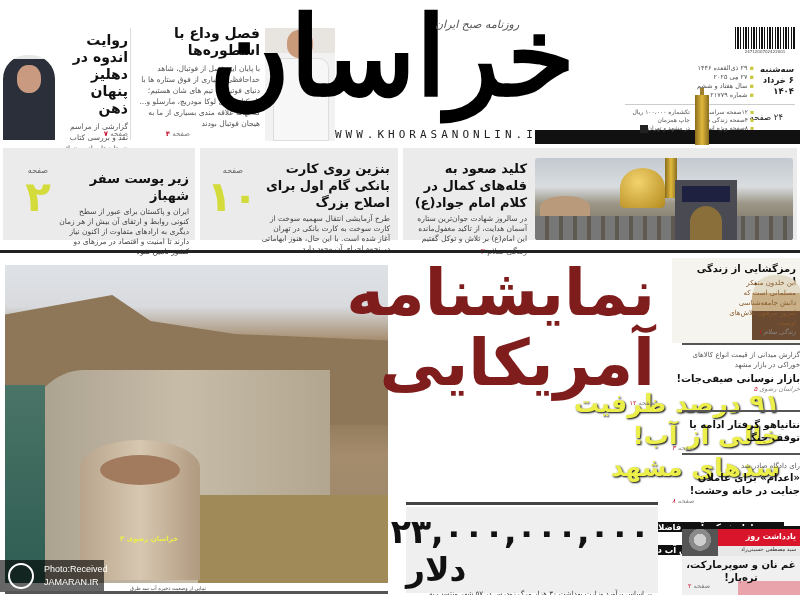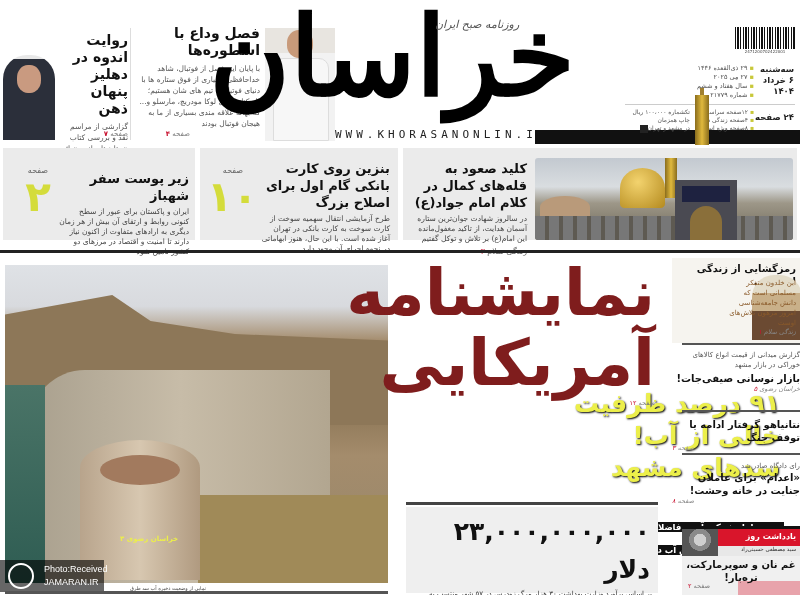--- a/index.html
+++ b/index.html
@@ -23,21 +23,21 @@
   .url { left: 335px; top: 128px; font-family: "DejaVu Sans Mono", monospace; font-size: 11px; letter-spacing: 4px; color: #222; direction: ltr; }
   .blackbar { left: 535px; top: 130px; width: 265px; height: 14px; background: #111; }
 
   .barcode { left: 735px; top: 27px; width: 60px; height: 22px;
     background: repeating-linear-gradient(90deg, #111 0 1px, #fff 1px 2px, #111 2px 4px, #fff 4px 5px, #111 5px 6px, #fff 6px 8px); }
   .barcode-num { left: 735px; top: 49px; width: 60px; font-size: 4px; color: #444; direction: ltr; text-align: center; }
   .date-block { right: 6px; top: 64px; width: 36px; font-size: 8.5px; font-weight: bold; line-height: 11px; color: #222; text-align: right; }
   .meta-list { right: 46px; top: 64px; width: 80px; font-size: 6.5px; line-height: 9px; color: #555; }
   .meta-list li { list-style: none; }
   .meta-list li::before { content: "▪ "; color: #c8c83a; }
-  .pages-total { right: 6px; top: 112px; font-size: 8.5px; font-weight: bold; color: #222; }
+  .pages-total { right: 17px; top: 112px; font-size: 8.5px; font-weight: normal; color: #222; }
   .hr-meta { left: 625px; top: 104px; width: 170px; height: 1px; background: #ccc; }
   .meta-list2 { right: 46px; top: 108px; width: 70px; font-size: 6px; line-height: 8px; color: #555; }
   .meta-list2 li { list-style: none; }
   .meta-list2 li::before { content: "▪ "; color: #c8c83a; }
   .price-info { left: 630px; top: 108px; width: 60px; font-size: 6px; line-height: 8px; color: #555; }
   .minaret { left: 695px; top: 95px; width: 14px; height: 50px; background: linear-gradient(90deg,#8a6d1d,#e0b93d,#8a6d1d); }
   .minaret-top { left: 700px; top: 88px; width: 4px; height: 8px; background: #a08030; }
   .flag { left: 640px; top: 125px; width: 8px; height: 8px; background: #222; }
 
   
@@ -81,21 +81,21 @@
   .bottom-rule { left: 5px; top: 591px; width: 383px; height: 3px; background: #555; }
 
   
   .col-center { left: 405px; top: 258px; width: 250px; }
   .big-head { font-size: 64px; line-height: 70px; font-weight: bold; color: #7f1d1d; text-align: right; letter-spacing: -2px; }
   .lead { font-size: 11px; line-height: 15px; color: #222; font-weight: bold; text-align: right; margin-top: 4px; }
   .lead-pg { font-size: 6.5px; color: #777; margin-top: 1px; }
   .lead-pg .num { color: #c8102e; }
   .mid-rule { left: 406px; top: 502px; width: 252px; height: 3px; background: #444; }
   .dollar-box { left: 406px; top: 507px; width: 252px; height: 86px; background: #efefef; }
-  .dollar-head { font-size: 25px; line-height: 38px; font-weight: bold; color: #111; text-align: right; padding-right: 8px; padding-top: 6px; letter-spacing: -1px; }
+  .dollar-head { font-size: 33px; line-height: 38px; font-weight: bold; color: #111; text-align: left; padding-right: 8px; padding-top: 6px; letter-spacing: -1px; }
   .dollar-body { font-size: 7px; line-height: 10px; color: #333; text-align: right; padding: 0 6px; }
 
   
   .col-right { left: 662px; top: 258px; width: 138px; }
   .rc-box { position: absolute; left: 10px; width: 128px; background: #f3f3f3; }
   .rc-title { font-size: 10px; line-height: 13px; font-weight: bold; color: #111; text-align: right; }
   .rc-body { font-size: 7px; line-height: 10px; color: #555; text-align: right; }
   .rc-pg { font-size: 6.5px; color: #888; text-align: right; font-style: italic; }
   .rc-pg .num { color: #c8102e; }
   .rc-rule { position: absolute; left: 20px; width: 118px; height: 2px; background: #555; }

